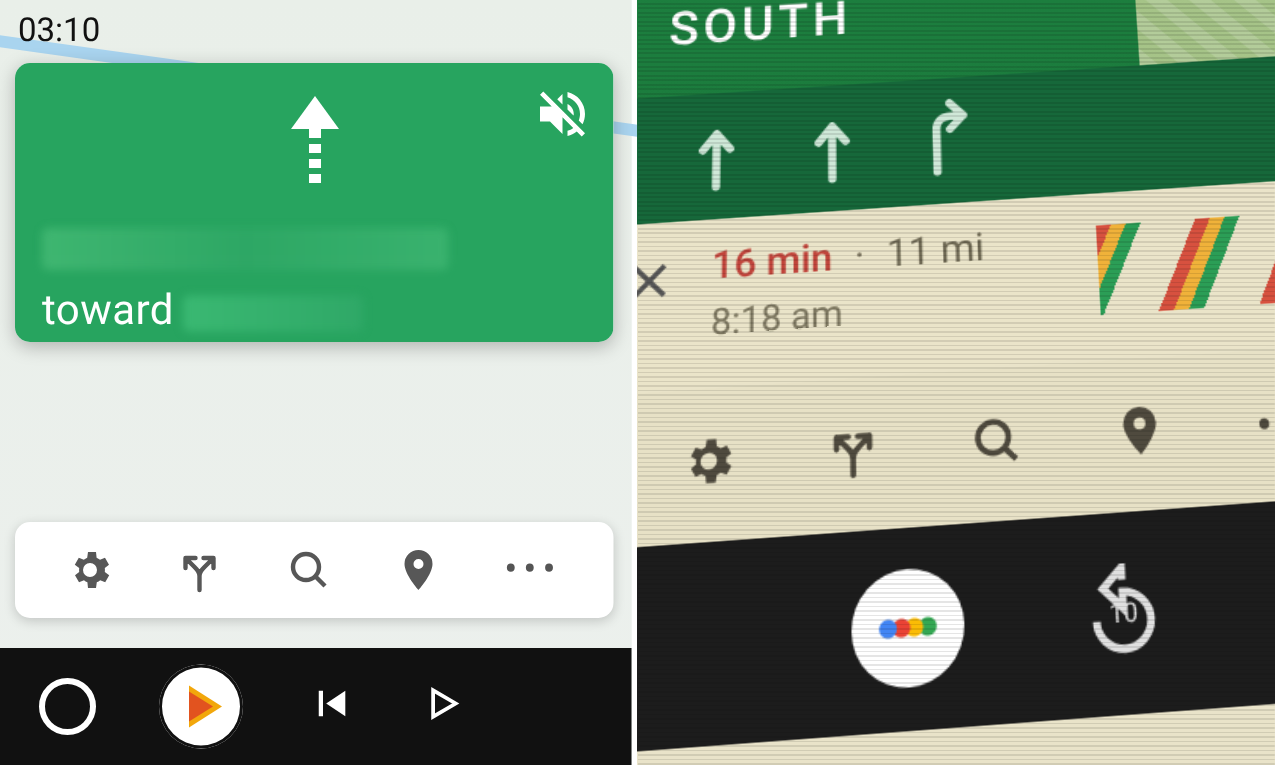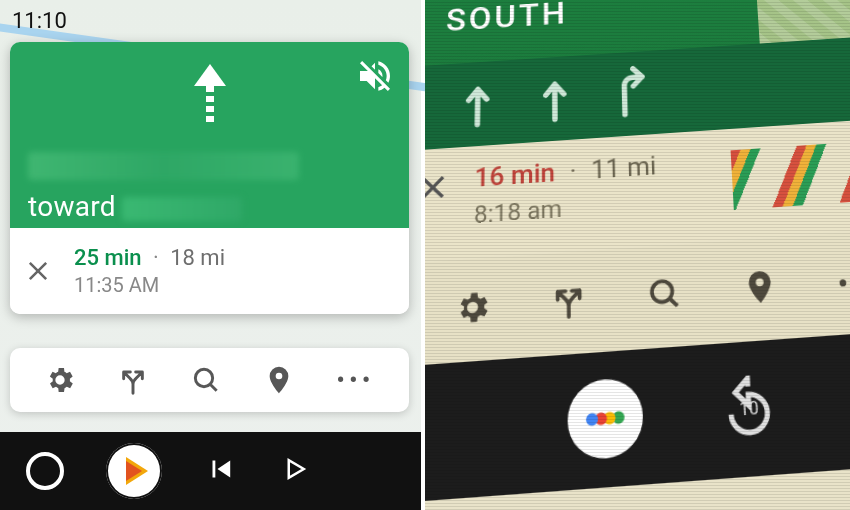--- a/index.html
+++ b/index.html
@@ -79,48 +79,33 @@
      background:repeating-linear-gradient(0deg,rgba(0,0,0,.10) 0 1px,transparent 1px 3px);mix-blend-mode:multiply}
   .right::before{content:"";position:absolute;inset:0;pointer-events:none;
      background:repeating-linear-gradient(90deg,rgba(0,0,0,.05) 0 1px,transparent 1px 3px)}
 </style>
 </head>
 <body>
 
 <div class="panel left">
   <div class="map-bg-l"></div>
   <div class="road-l"></div>
-  <div class="clock">11:10</div>
+  <div class="clock">03:10</div>
 
   <div class="card">
     <div class="card-top">
       <div class="arrow-up"></div>
       <div class="mute">
         <svg viewBox="0 0 24 24" fill="currentColor">
             <path d="M16.5 12c0-1.8-1-3.3-2.5-4v2.2l2.4 2.4c.1-.2.1-.4.1-.6zM19 12c0 .9-.2 1.8-.5 2.6l1.5 1.5c.6-1.2 1-2.6 1-4.1 0-4.3-3-7.9-7-8.8v2.1c2.9.9 5 3.5 5 6.7zM4.3 3 3 4.3 7.7 9H3v6h4l5 5v-6.7l4.3 4.3c-.7.5-1.4.9-2.3 1.1v2.1c1.4-.3 2.6-.9 3.7-1.8l2 2L21 19.7 12 10.7 4.3 3zM12 4 9.9 6.1 12 8.2V4z"></path>
           </svg>
       </div>
       <div class="blur"></div>
       <div class="toward">
         <span>toward</span><span class="blur2"></span>
-      </div>
-    </div>
-    <div class="card-bottom">
-      <div class="close">
-        <svg viewBox="0 0 24 24" stroke="currentColor" stroke-width="2.2" fill="none">
-            <path d="M5 5l14 14M19 5L5 19"></path>
-          </svg>
-      </div>
-      <div class="eta">
-        <div class="line1">
-          <span class="t">25 min</span>
-          <span class="sep">·</span>
-          <span class="d">18 mi</span>
-        </div>
-        <div class="line2">11:35 AM</div>
       </div>
     </div>
   </div>
 
   <div class="toolbar-l">
     <div class="tb-icon">
       <svg viewBox="0 0 24 24" fill="currentColor">
           <path d="M19.4 13a7.5 7.5 0 0 0 0-2l2.1-1.6-2-3.5-2.5 1a7.4 7.4 0 0 0-1.7-1L15 3h-4l-.4 2.9a7.4 7.4 0 0 0-1.7 1l-2.5-1-2 3.5L6.6 11a7.5 7.5 0 0 0 0 2l-2.1 1.6 2 3.5 2.5-1c.5.4 1.1.8 1.7 1L11 21h4l.4-2.9c.6-.2 1.2-.6 1.7-1l2.5 1 2-3.5L19.4 13zM12 15.5A3.5 3.5 0 1 1 12 8.5a3.5 3.5 0 0 1 0 7z"></path>
         </svg>
     </div>

